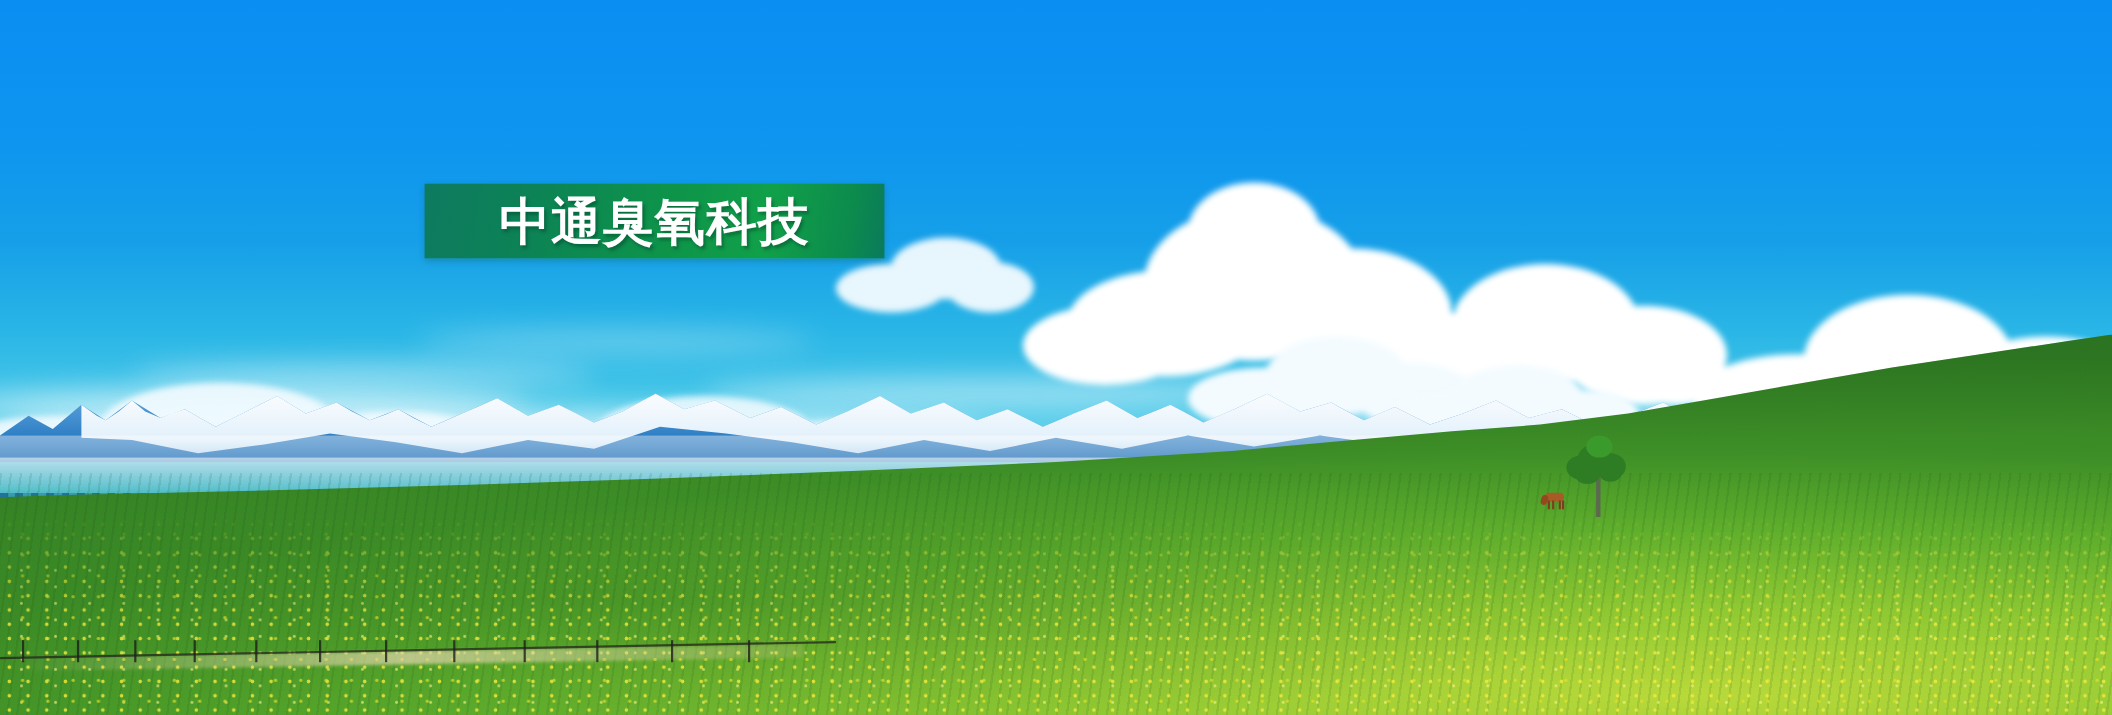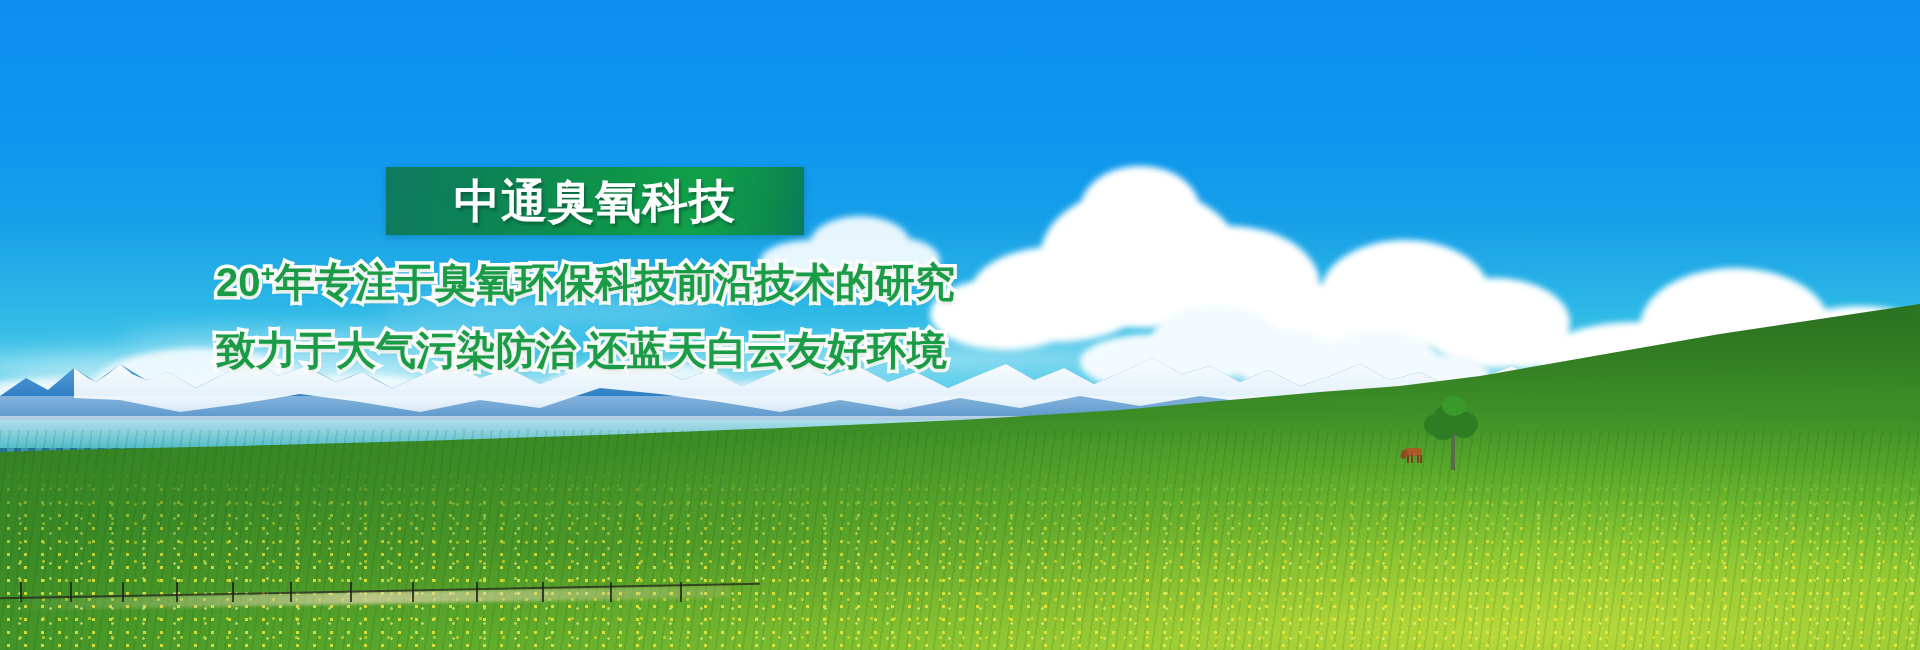--- a/index.html
+++ b/index.html
@@ -282,19 +282,15 @@
     <div class="leg" style="left:7px;"></div>
     <div class="leg" style="left:11px;"></div>
     <div class="leg" style="left:17px;"></div>
     <div class="leg" style="left:20px;"></div>
   </div>
 
   <div class="banner">
     <span class="banner-title">中通臭氧科技</span>
   </div>
 
-  <div class="sub sub-1">
-    <span>20</span><span class="sup">+</span><span>年专注于臭氧环保科技前沿技术的研究</span>
-  </div>
-
-  <div class="sub sub-2">致力于大气污染防治  还蓝天白云友好环境</div>
+
 
 </div>
 
 </body></html>

